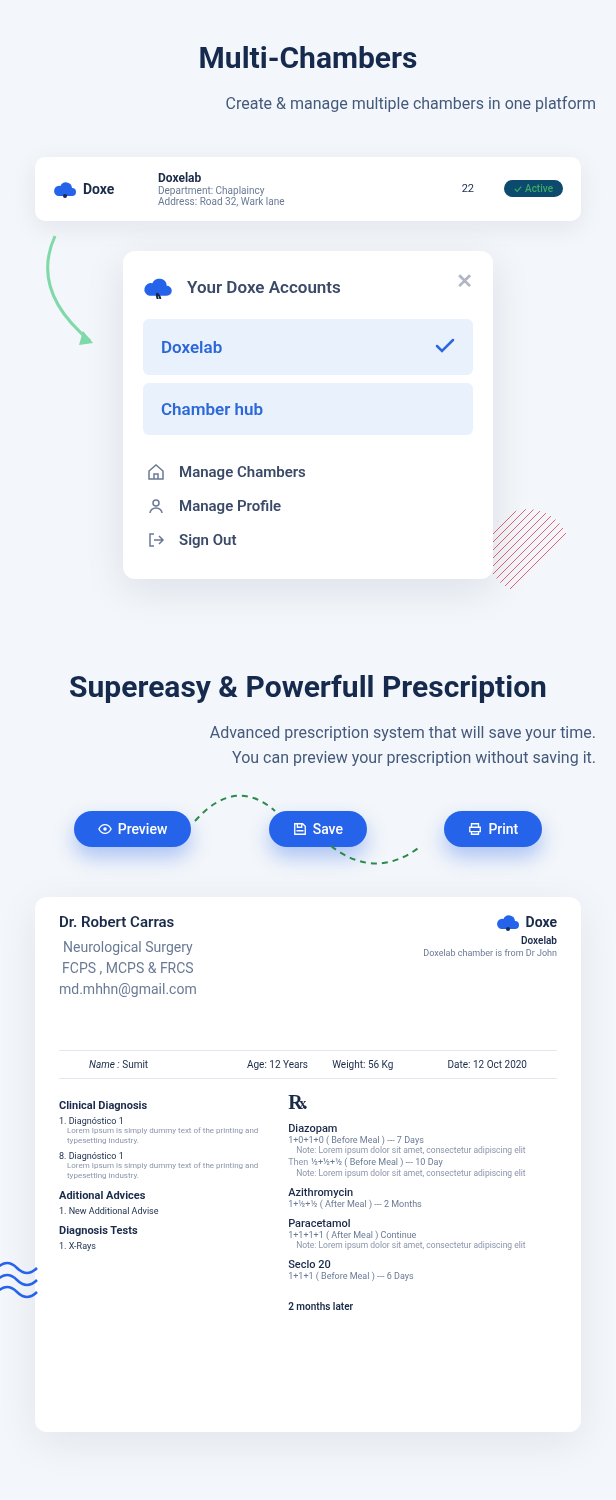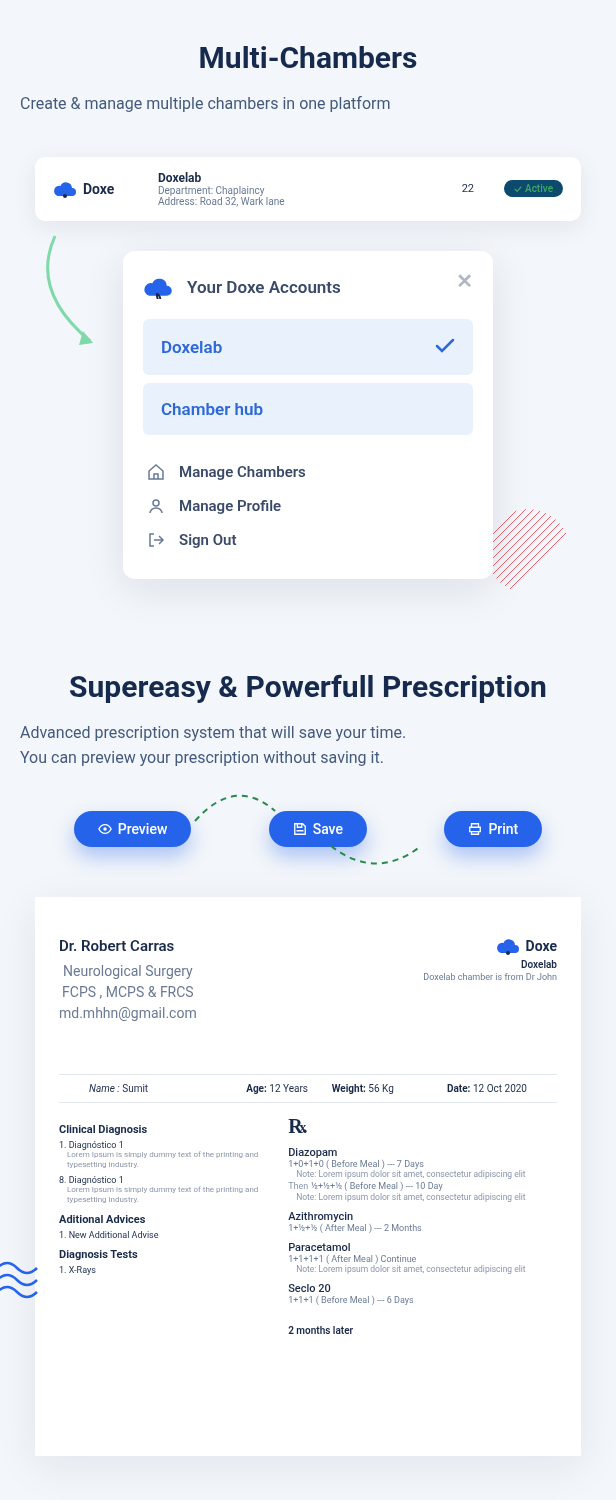--- a/index.html
+++ b/index.html
@@ -12,21 +12,21 @@
     .section { padding: 40px 20px; }
     .section-title {
       font-size: 30px;
       font-weight: 700;
       text-align: center;
       color: #162a4e;
       margin-bottom: 16px;
     }
     .section-desc {
       font-size: 16px;
-      text-align: left;
+      text-align: right;
       color: #445a7c;
       line-height: 1.6;
       margin-bottom: 40px;
     }
     
     .chamber-card {
       background: #fff;
       border-radius: 10px;
       padding: 14px 18px;
       display: flex;
@@ -128,22 +128,22 @@
     .dash-curve2 {
       position: absolute;
       right: 155px; top: 25px;
       width: 100px; height: 40px;
     }
 
     
     .rx-card {
       background: #fff;
       margin: 16px 15px;
-      border-radius: 0;
-      padding: 40px 24px 120px;
+      border-radius: 12px;
+      padding: 16px 24px 120px;
       box-shadow: 0 10px 40px rgba(20,40,80,.08);
       font-size: 11px;
       color: #4a5a78;
       position: relative;
     }
     .rx-header { display: flex; justify-content: space-between; margin-bottom: 50px; }
     .rx-doc-name { font-size: 15px; font-weight: 600; color: #1a2b4a; margin-bottom: 6px; }
     .rx-doc-sub { font-size: 14px; color: #6a7a95; line-height: 1.5; text-align: center; }
     .rx-brand { text-align: right; }
     .rx-brand .logo-doxe { justify-content: flex-end; }
@@ -151,21 +151,21 @@
     .rx-brand-sub { font-size: 10px; font-weight: 600; color: #1a2b4a; margin-top: 4px; }
     .rx-brand-desc { font-size: 9px; color: #6a7a95; margin-top: 2px; }
     .rx-info-row {
       border-top: 1px solid #e2e7ef;
       border-bottom: 1px solid #e2e7ef;
       padding: 8px 30px;
       display: flex;
       font-size: 10px; color: #1a2b4a;
     }
     .rx-info-row > div { flex: 1; }
-    .rx-info-row b { font-weight: 700; }
+    .rx-info-row b { font-weight: 400; }
     .rx-body { display: flex; margin-top: 12px; gap: 20px; }
     .rx-left { flex: 0 0 42%; }
     .rx-right { flex: 1; }
     .rx-sec-title { font-size: 11px; font-weight: 700; color: #1a2b4a; margin: 8px 0 4px; }
     .rx-item-title { font-size: 9px; color: #1a2b4a; margin-top: 4px; }
     .rx-item-desc { font-size: 8px; color: #8a95aa; line-height: 1.3; margin-left: 8px; }
     .rx-symbol { font-family: Georgia, serif; font-size: 20px; font-weight: 700; color: #1a2b4a; position: relative; }
     .rx-symbol sub { font-size: 14px; position: absolute; bottom: 2px; left: 11px; }
     .rx-med { margin: 8px 0; }
     .rx-med-name { font-size: 11px; font-weight: 500; color: #1a2b4a; }

